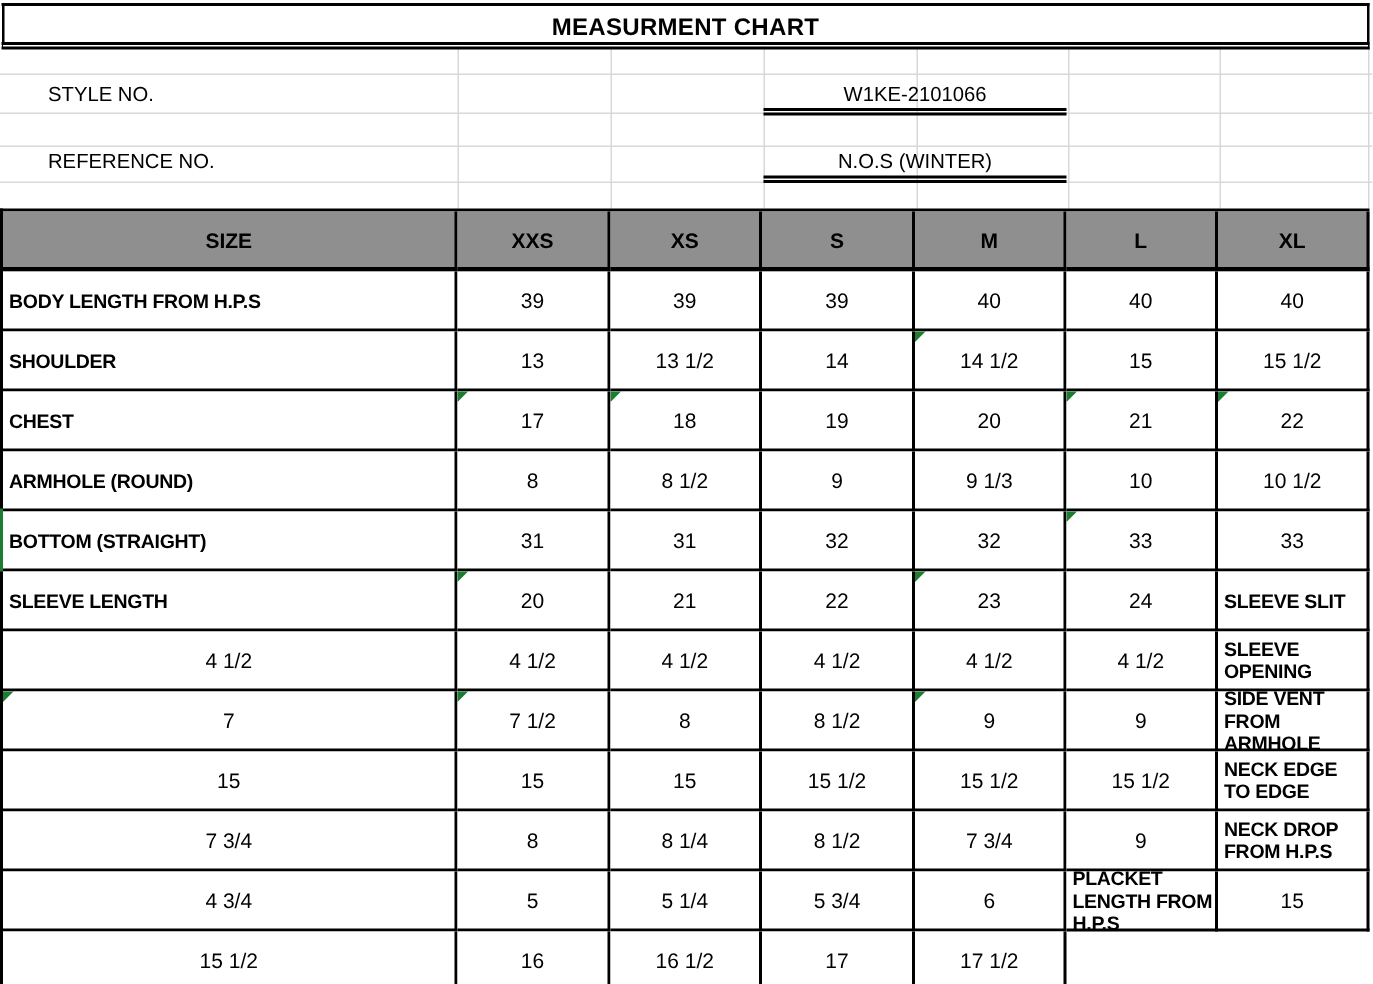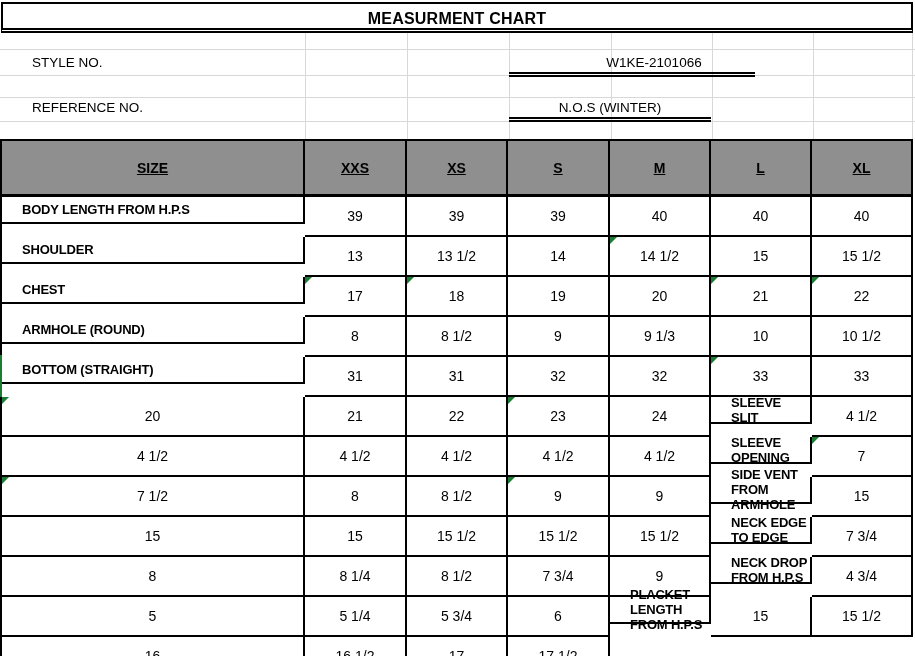--- a/index.html
+++ b/index.html
@@ -41,27 +41,27 @@
     border-top:2px solid #000;border-left:2px solid #000;
     display:grid;
     grid-template-columns:303px 102px 101px 102px 101px 101px 101px;
   }
   .cell{
     position:relative;box-sizing:border-box;
     border-right:2px solid #000;border-bottom:2px solid #000;
     display:flex;align-items:center;background:#fff;
   }
   .hcell{
-    height:56px;background:#8f8f8f;
+    height:40px;background:#8f8f8f;
     border-bottom:3px solid #000;
-    justify-content:center;font-weight:bold;font-size:14px;text-decoration:underline;
+    justify-content:center;font-weight:bold;font-size:14px;
   }
   .rlabel{
-    height:27px;justify-content:flex-start;
-    padding-left:20px;font-weight:bold;font-size:13px;letter-spacing:-0.2px;
+    height:40px;justify-content:flex-start;
+    padding-left:4px;font-weight:bold;font-size:13px;letter-spacing:-0.2px;
   }
   .vcell{
     height:40px;justify-content:center;font-size:14px;
   }
   .flag{
     position:absolute;top:0;left:0;width:0;height:0;
     border-top:7px solid #1c7c31;border-right:7px solid transparent;
   }
   .left-marker{
     position:absolute;top:-2px;left:-2px;width:2px;height:42px;background:#1c7c31;
@@ -82,21 +82,21 @@
 <div class="hgrid" style="top:97px;"></div>
 <div class="hgrid" style="top:121px;"></div>
 
 <div class="title-block">
   <span>MEASURMENT CHART</span>
 </div>
 
 <div class="meta-label" style="top:51px;">
   <span>STYLE NO.</span>
 </div>
-<div class="meta-value" style="top:52px;padding-left:44px;">
+<div class="meta-value" style="top:52px;">
   <span>W1KE-2101066</span>
 </div>
 
 <div class="meta-label" style="top:96px;">
   <span>REFERENCE NO.</span>
 </div>
 <div class="meta-value" style="top:97px;">
   <span>N.O.S (WINTER)</span>
 </div>
 
@@ -136,20 +136,21 @@
     <div class="cell vcell">9 1/3</div>
     <div class="cell vcell">10</div>
     <div class="cell vcell">10 1/2</div>
     <div class="cell rlabel">BOTTOM (STRAIGHT)<span class="left-marker"></span></div>
     <div class="cell vcell">31</div>
     <div class="cell vcell">31</div>
     <div class="cell vcell">32</div>
     <div class="cell vcell">32</div>
     <div class="cell vcell">33<span class="flag"></span></div>
     <div class="cell vcell">33</div>
+    <div class="cell rlabel">SLEEVE LENGTH</div>
     <div class="cell vcell">20<span class="flag"></span></div>
     <div class="cell vcell">21</div>
     <div class="cell vcell">22</div>
     <div class="cell vcell">23<span class="flag"></span></div>
     <div class="cell vcell">24</div>
     <div class="cell rlabel">SLEEVE SLIT</div>
     <div class="cell vcell">4 1/2</div>
     <div class="cell vcell">4 1/2</div>
     <div class="cell vcell">4 1/2</div>
     <div class="cell vcell">4 1/2</div>

